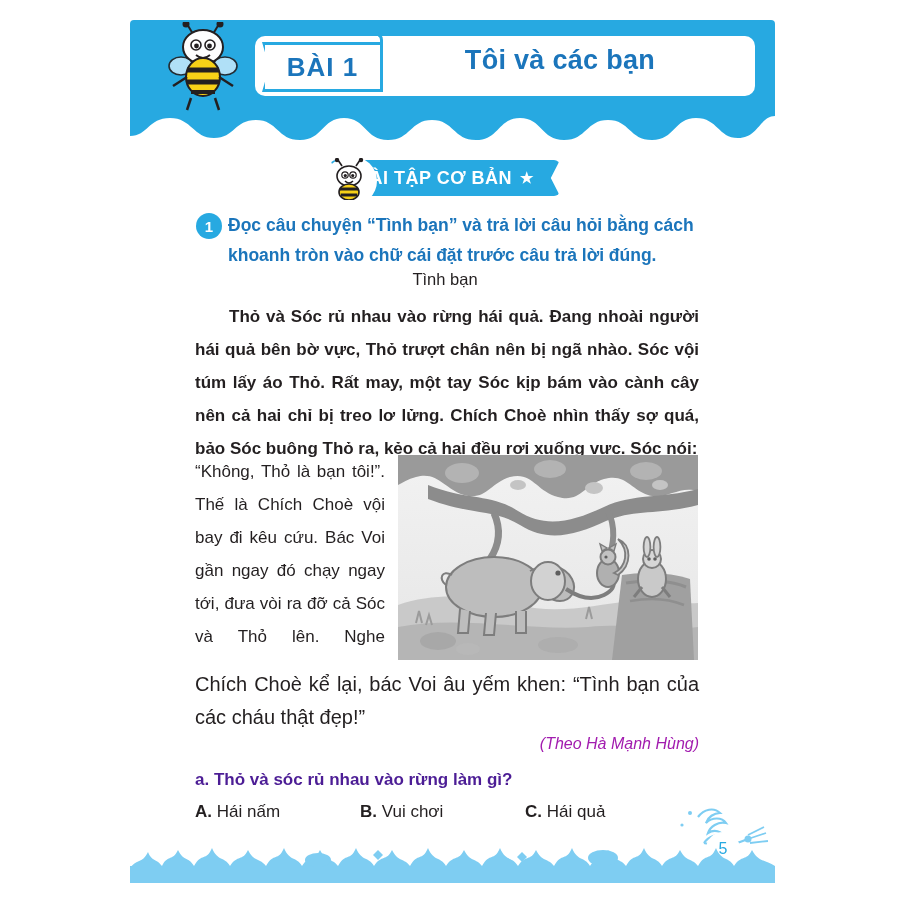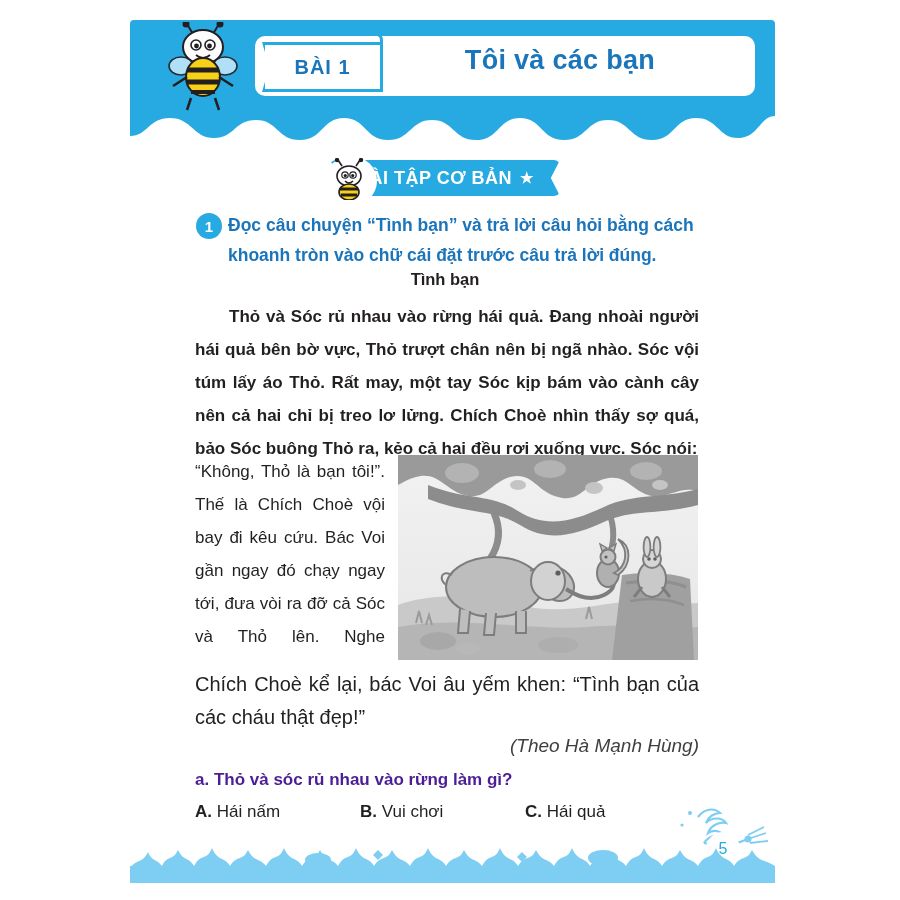--- a/index.html
+++ b/index.html
@@ -65,21 +65,21 @@
 
   .lesson-tag {
     position: absolute;
     left: 262px;
     top: 42px;
     width: 115px;
     height: 44px;
     background: #ffffff;
     border: 3px solid #27a9e1;
     color: #1b75bb;
-    font-size: 20px;
+    font-size: 26px;
     font-weight: bold;
     display: flex;
     align-items: center;
     justify-content: center;
     letter-spacing: 1px;
     clip-path: polygon(0% 0%, 100% 0%, 100% 100%, 0% 100%, 6% 50%);
     text-align: center;
   }
   .tag-hook {
     position: absolute;
@@ -160,21 +160,21 @@
   }
 
   
   .story-title {
     position: absolute;
     left: 195px;
     top: 270px;
     width: 500px;
     text-align: center;
     font-size: 16.5px;
-    font-weight: bold;
+    font-weight: normal;
     color: #231f20;
   }
   .story-col {
     position: absolute;
     left: 195px;
     top: 300px;
     width: 504px;
     font-size: 17px;
     line-height: 33px;
     color: #231f20;
@@ -202,23 +202,23 @@
     line-height: 33px;
     color: #231f20;
     text-align: justify;
   }
   .story-credit {
     position: absolute;
     left: 195px;
     top: 735px;
     width: 504px;
     text-align: right;
-    font-size: 19px;
+    font-size: 16px;
     font-style: italic;
-    color: #404040;
+    color: #a21caf;
   }
 
   
   .illus {
     position: absolute;
     left: 398px;
     top: 455px;
     width: 300px;
     height: 205px;
     overflow: hidden;

